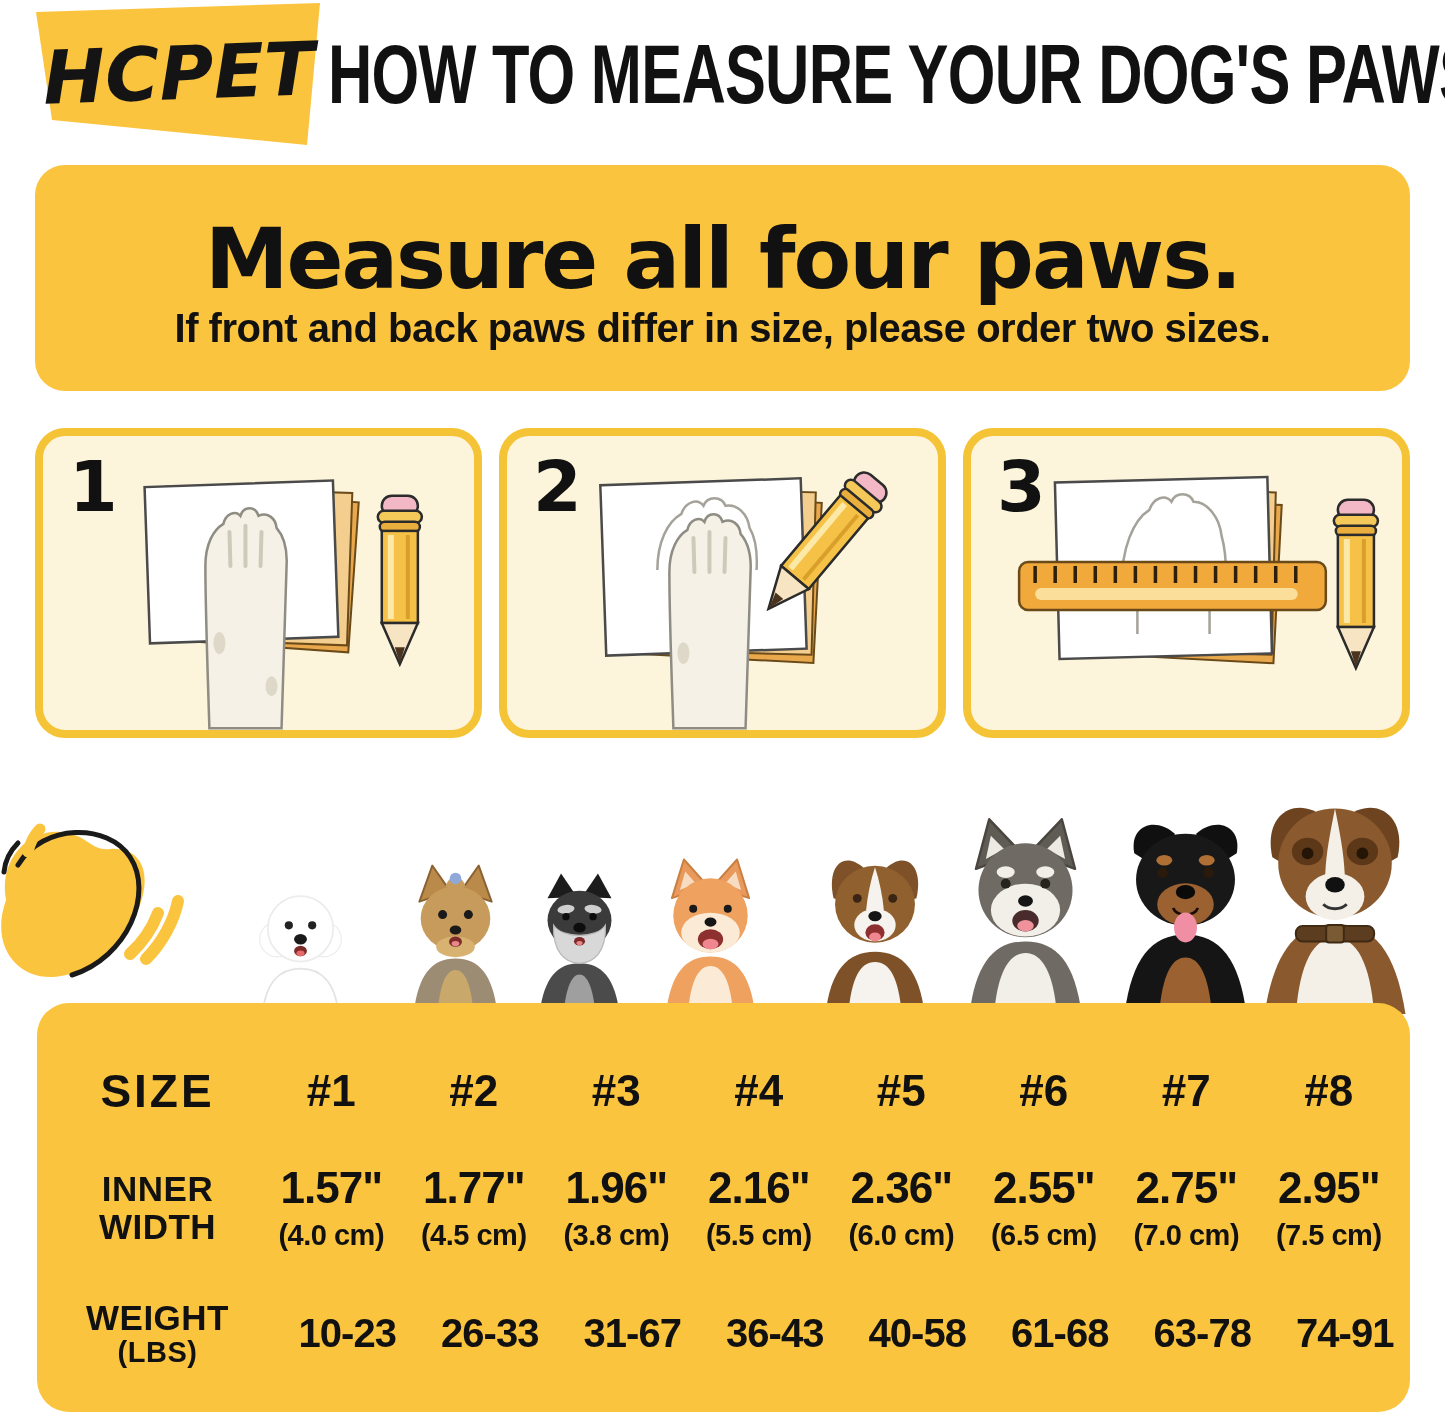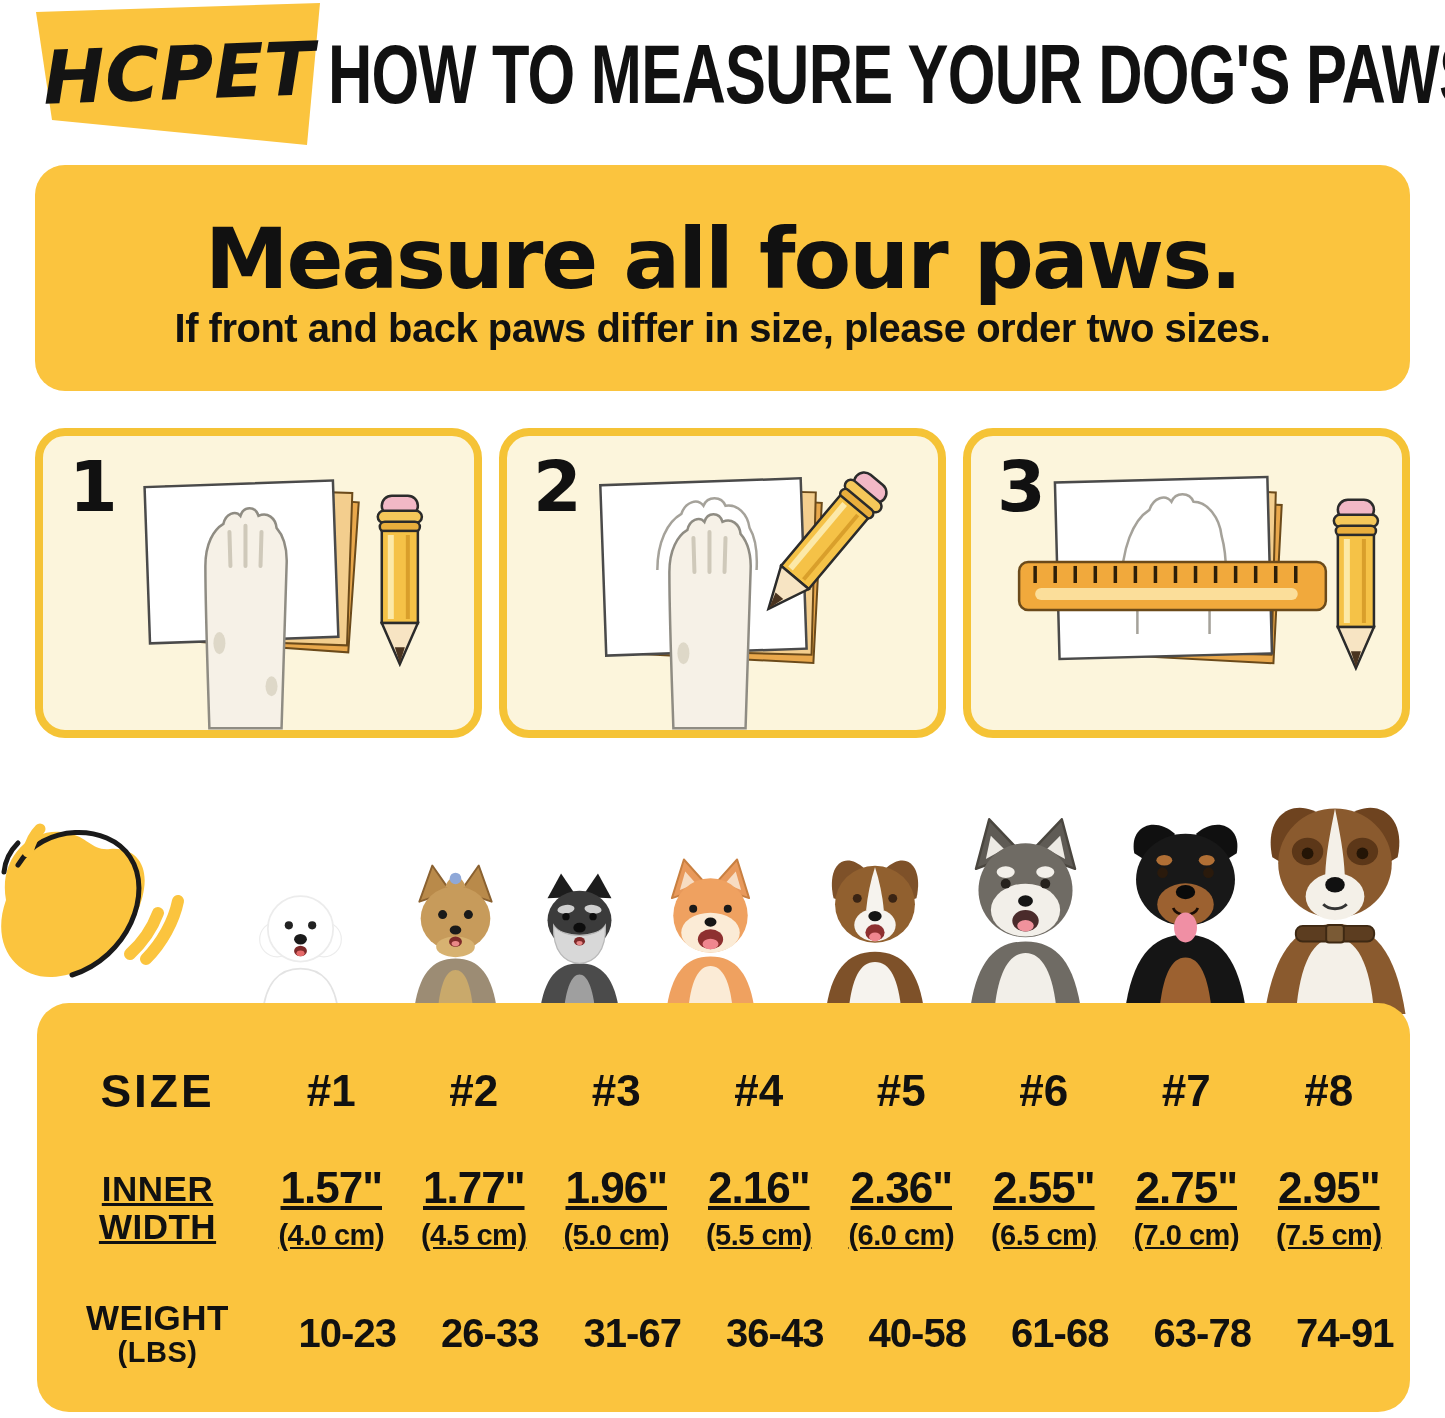--- a/index.html
+++ b/index.html
@@ -64,21 +64,21 @@
   .dog-8 { left:1237px; width:196px; height:235px; }
   
   .size-chart {
     position:absolute; left:37px; top:1003px; width:1373px; height:409px;
     background:#FBC43E; border-radius:32px; z-index:2;
     padding:40px 10px 20px 18px;
     display:flex; flex-direction:column; justify-content:space-between;
   }
   .t-row { display:grid; grid-template-columns:205px repeat(8,1fr); align-items:center; }
   .t-row-size   { height:100px; }
-  .t-row-width  { height:140px;text-decoration:underline; }
+  .t-row-width  { height:140px; }
   .t-row-weight { height:120px; }
   .row-label { text-align:center; font-weight:bold; line-height:1.08; letter-spacing:0.5px; }
   .row-label .lbl-size { font-size:46px; letter-spacing:3px; }
   .row-label .lbl-line { display:block; font-size:35px; }
   .row-label .lbl-sub  { display:block; font-size:29px; }
   .cell { text-align:center; font-weight:bold; }
   .cell .size-val   { font-size:44px; }
   .cell .inch-val   { display:block; font-size:44px; letter-spacing:-1px; }
   .cell .cm-val     { display:block; font-size:29px; margin-top:6px; letter-spacing:-0.5px; }
   .cell .weight-val { font-size:40px; letter-spacing:-1px;margin-left:32px; }
@@ -377,21 +377,21 @@
       <div class="cell">
           <span class="inch-val">1.57"</span>
           <span class="cm-val">(4.0 cm)</span>
         </div>
       <div class="cell">
           <span class="inch-val">1.77"</span>
           <span class="cm-val">(4.5 cm)</span>
         </div>
       <div class="cell">
           <span class="inch-val">1.96"</span>
-          <span class="cm-val">(5.0 cm)</span>
+          <span class="cm-val">(3.8 cm)</span>
         </div>
       <div class="cell">
           <span class="inch-val">2.16"</span>
           <span class="cm-val">(5.5 cm)</span>
         </div>
       <div class="cell">
           <span class="inch-val">2.36"</span>
           <span class="cm-val">(6.0 cm)</span>
         </div>
       <div class="cell">

